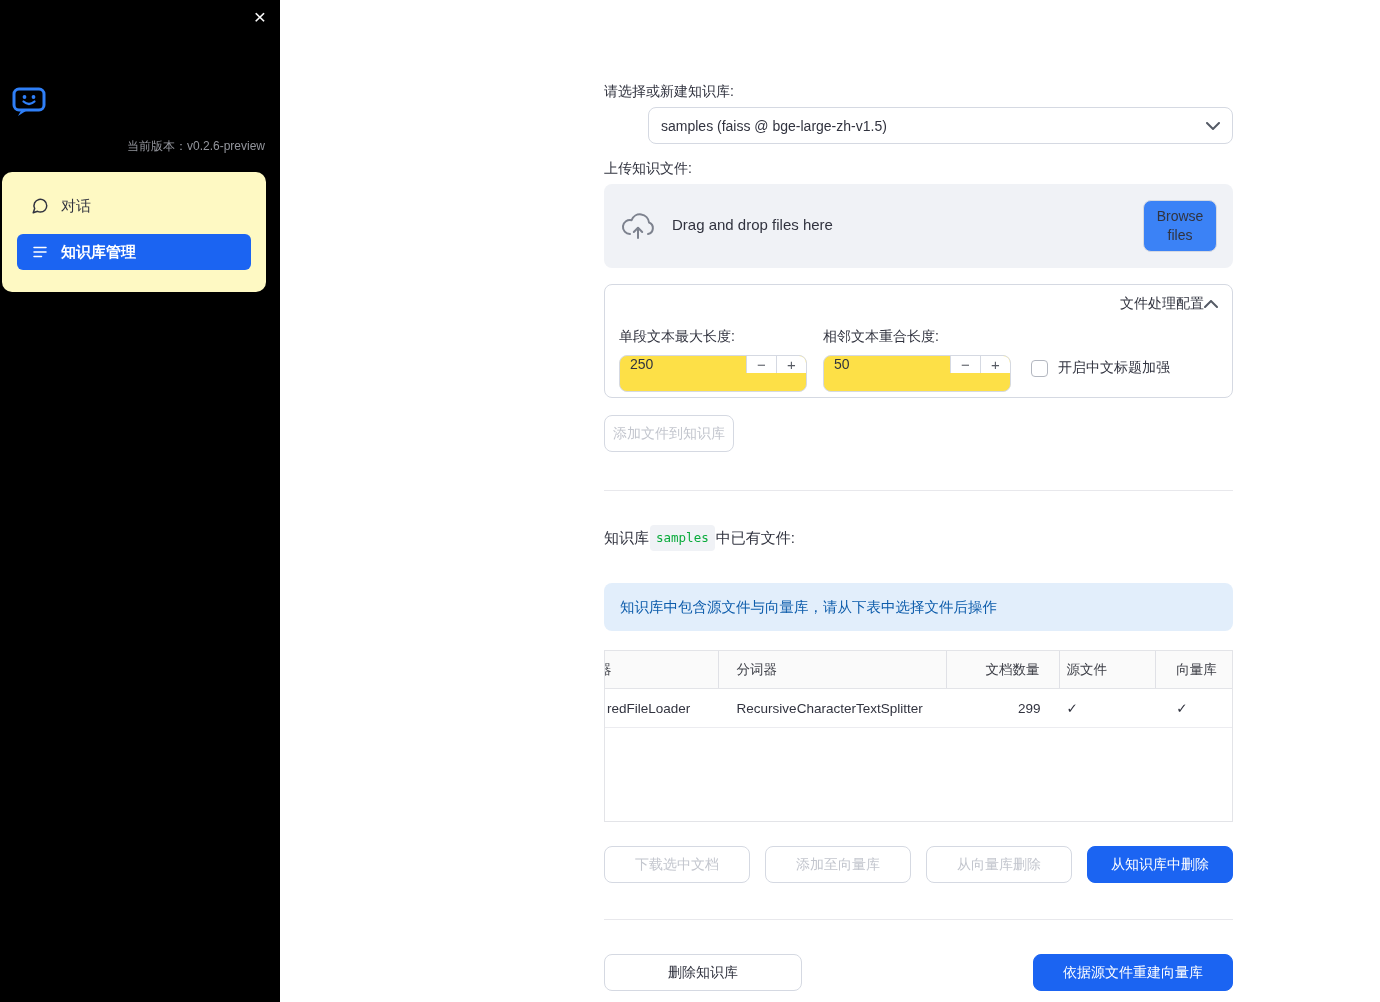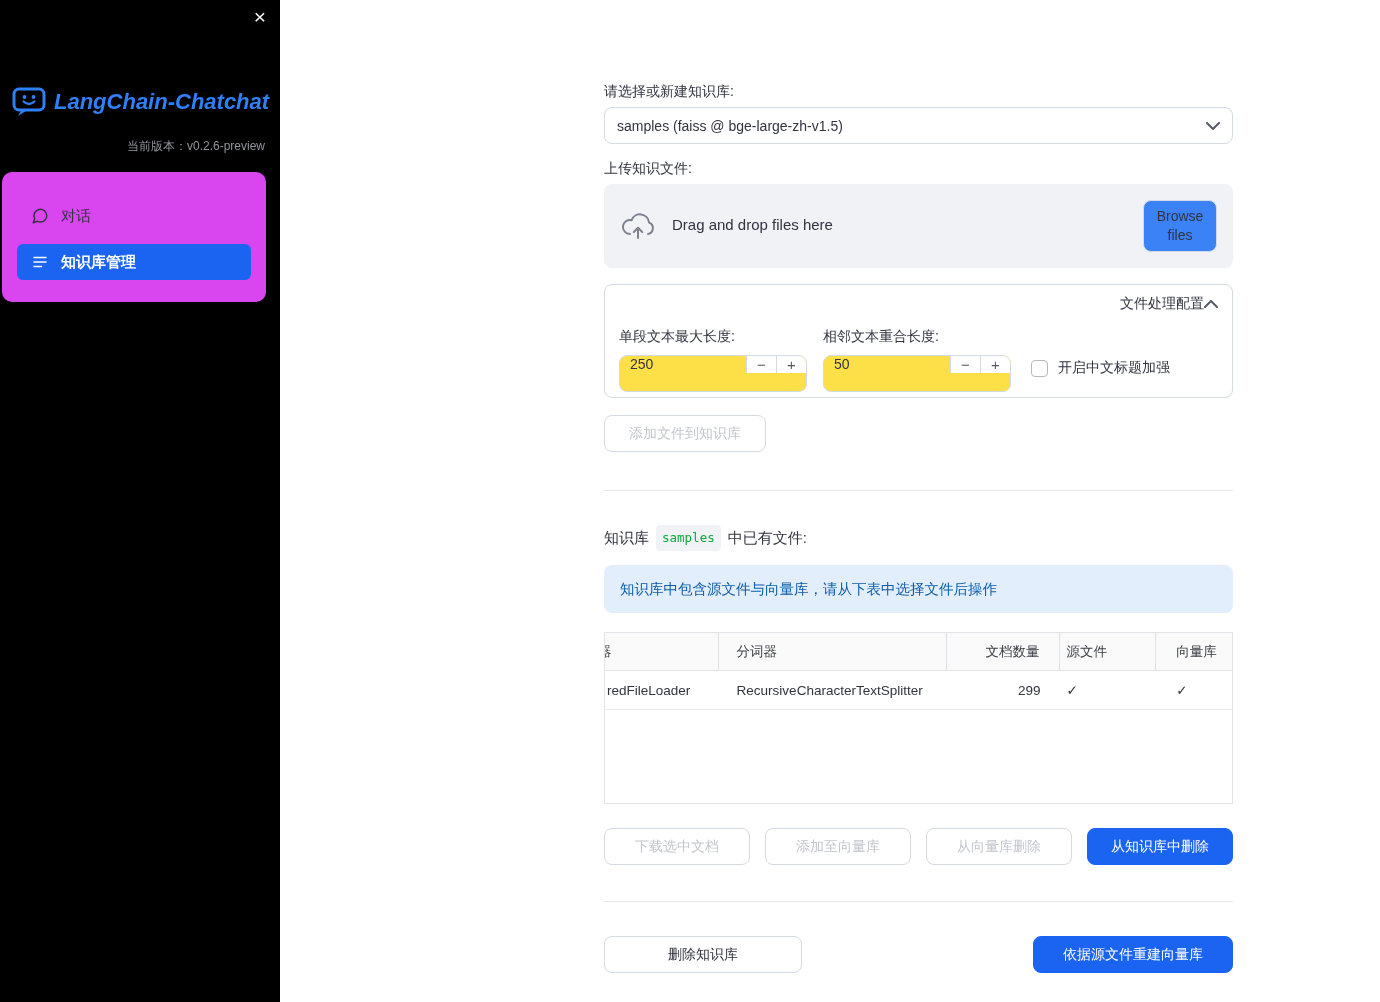--- a/index.html
+++ b/index.html
@@ -8,35 +8,35 @@
     font-family:"Liberation Sans","DejaVu Sans",sans-serif;
     background:#ffffff; color:#31333f; position:relative; overflow:hidden;
   }
 
   
   .sidebar { position:absolute; left:0; top:0; width:280px; height:1002px; background:#000; }
   .close-btn { position:absolute; top:5px; right:14px; color:#fafafa; font-size:21px; line-height:24px; cursor:pointer; }
   .logo { position:absolute; top:86px; left:12px; display:flex; align-items:center; gap:8px; }
   .logo-text { color:#2f7ff7; font-size:22px; font-weight:bold; font-style:italic; white-space:nowrap; }
   .version { position:absolute; top:138px; right:15px; color:#93959c; font-size:12px; }
-  .nav-card { position:absolute; top:172px; left:2px; width:264px; background:#d946ef; border-radius:10px; padding:26px 15px 22px; }
+  .nav-card { position:absolute; top:172px; left:2px; width:264px; background:#fef9c3; border-radius:10px; padding:16px 15px 22px; }
   .nav-item { display:flex; align-items:center; gap:12px; height:36px; padding:0 14px; border-radius:6px;
               font-size:15px; color:#31333f; cursor:pointer; }
   .nav-item + .nav-item { margin-top:10px; }
   .nav-item.active { background:#1b64f2; color:#fff; font-weight:bold; }
 
   
   .main { position:absolute; left:280px; top:0; width:1100px; height:1002px; background:#fff; }
   .content { position:absolute; left:324px; top:0; width:629px; padding-top:83px; }
 
   .field-label { font-size:14px; line-height:16px; color:#31333f; margin-bottom:8px; }
 
   .select { height:37px; border:1px solid #d5d9e2; border-radius:8px; background:#fff;
             display:flex; align-items:center; justify-content:space-between;
-            padding:0 12px; font-size:14px; margin-bottom:16px; cursor:pointer; }
+            padding:0 12px; font-size:14px; margin-bottom:16px; cursor:pointer;margin-left:44px; }
 
   .dropzone { background:#f0f2f6; border-radius:8px; padding:14px 16px; display:flex; align-items:center;
               gap:16px; height:84px; margin-bottom:16px; }
   .dz-text { flex:1; }
   .dz-title { font-size:15px; color:#31333f; margin-bottom:4px; }
   .dz-hint { font-size:12px; color:#7d828e; line-height:16px; width:478px; }
   .browse-btn { width:74px; min-height:52px; background:#3b82f6; border:1px solid #d5d9e2; border-radius:8px;
                 font-size:14px; color:#31333f; padding:6px 8px; text-align:center; line-height:19px;
                 cursor:pointer; font-family:inherit; }
 
@@ -51,30 +51,30 @@
                background:#fde047; overflow:hidden; }
   .num-value { flex:1; min-width:0; padding:0 10px; font-size:14px; border:none; outline:none;
                background:transparent; color:#31333f; font-family:inherit; }
   .step-btn { width:30px; border:none; border-left:1px solid #d5d9e2; display:flex; align-items:center;
               justify-content:center; color:#565a63; font-size:15px; background:#fff; cursor:pointer; }
   .checkbox-field { display:flex; align-items:center; gap:10px; margin-top:31px; margin-left:20px; cursor:pointer; }
   .checkbox { width:17px; height:17px; border:1.5px solid #b3b7c0; border-radius:4px; background:#fff; flex:0 0 auto; }
   .checkbox-label { font-size:14px; }
 
   .btn { display:inline-flex; align-items:center; justify-content:center; border-radius:8px; font-size:14px;
-         border:1px solid #d5d9e2; background:#fff; color:#31333f; height:37px; padding:0 24px;
+         border:1px solid #d5d9e2; background:#fff; color:#31333f; height:37px; padding:0 8px;
          cursor:pointer; font-family:inherit; white-space:nowrap; }
   .btn.disabled { color:#c3c6ce; }
   .btn.primary { background:#1b64f2; border-color:#1b64f2; color:#fff; }
 
   hr.divider { border:none; border-top:1px solid #e8e8ec; }
   .hr1 { margin:38px 0 34px; }
   .hr2 { margin:36px 0 34px; }
 
-  .kb-line { font-size:15px; line-height:22px; display:flex; align-items:center; gap:7px; margin-bottom:14px; }
+  .kb-line { font-size:15px; line-height:22px; display:flex; align-items:center; gap:1px; margin-bottom:32px; }
   .kb-code { font-family:"DejaVu Sans Mono","Liberation Mono",monospace; font-size:12.5px; color:#09ab3b;
              background:#f0f2f6; padding:2px 6px; border-radius:4px; }
 
   .info-box { background:#e2eefb; color:#0d5cab; border-radius:8px; padding:0 16px; font-size:14.5px;
               height:48px; display:flex; align-items:center; margin-bottom:19px; }
 
   .table { border:1px solid #e3e4e8; height:172px; font-size:13.5px; margin-bottom:24px; background:#fff; }
   .t-row { display:flex; }
   .t-head { background:#fafafa; border-bottom:1px solid #e3e4e8; color:#3c3e46; }
   .t-head .t-cell { border-right:1px solid #e0e1e6; }
@@ -102,21 +102,20 @@
   <span class="close-btn">×</span>
 
   <div class="logo">
     <svg width="34" height="32" viewBox="0 0 34 32">
       <rect x="2" y="3" width="30" height="21" rx="5" fill="none" stroke="#2f7ff7" stroke-width="3"></rect>
       <path d="M10 23 l-4 7 11-7z" fill="#2f7ff7"></path>
       <circle cx="12.5" cy="11" r="1.9" fill="#2f7ff7"></circle>
       <circle cx="21.5" cy="11" r="1.9" fill="#2f7ff7"></circle>
       <path d="M11.5 15.5 q5.5 5 11 0" stroke="#2f7ff7" stroke-width="2.2" fill="none" stroke-linecap="round"></path>
     </svg>
-    <span class="logo-text">LangChain-Chatchat</span>
   </div>
 
   <div class="version">当前版本：v0.2.6-preview</div>
 
   <div class="nav-card">
     <div class="nav-item">
       <svg width="18" height="18" viewBox="0 0 24 24" fill="none" stroke="#31333f" stroke-width="2" stroke-linecap="round" stroke-linejoin="round">
         <path d="M21 11.5a8.38 8.38 0 0 1-8.5 8.5 8.5 8.5 0 0 1-3.8-.9L3 21l1.9-5.7A8.5 8.5 0 1 1 21 11.5z"></path>
       </svg>
       <span>对话</span>

